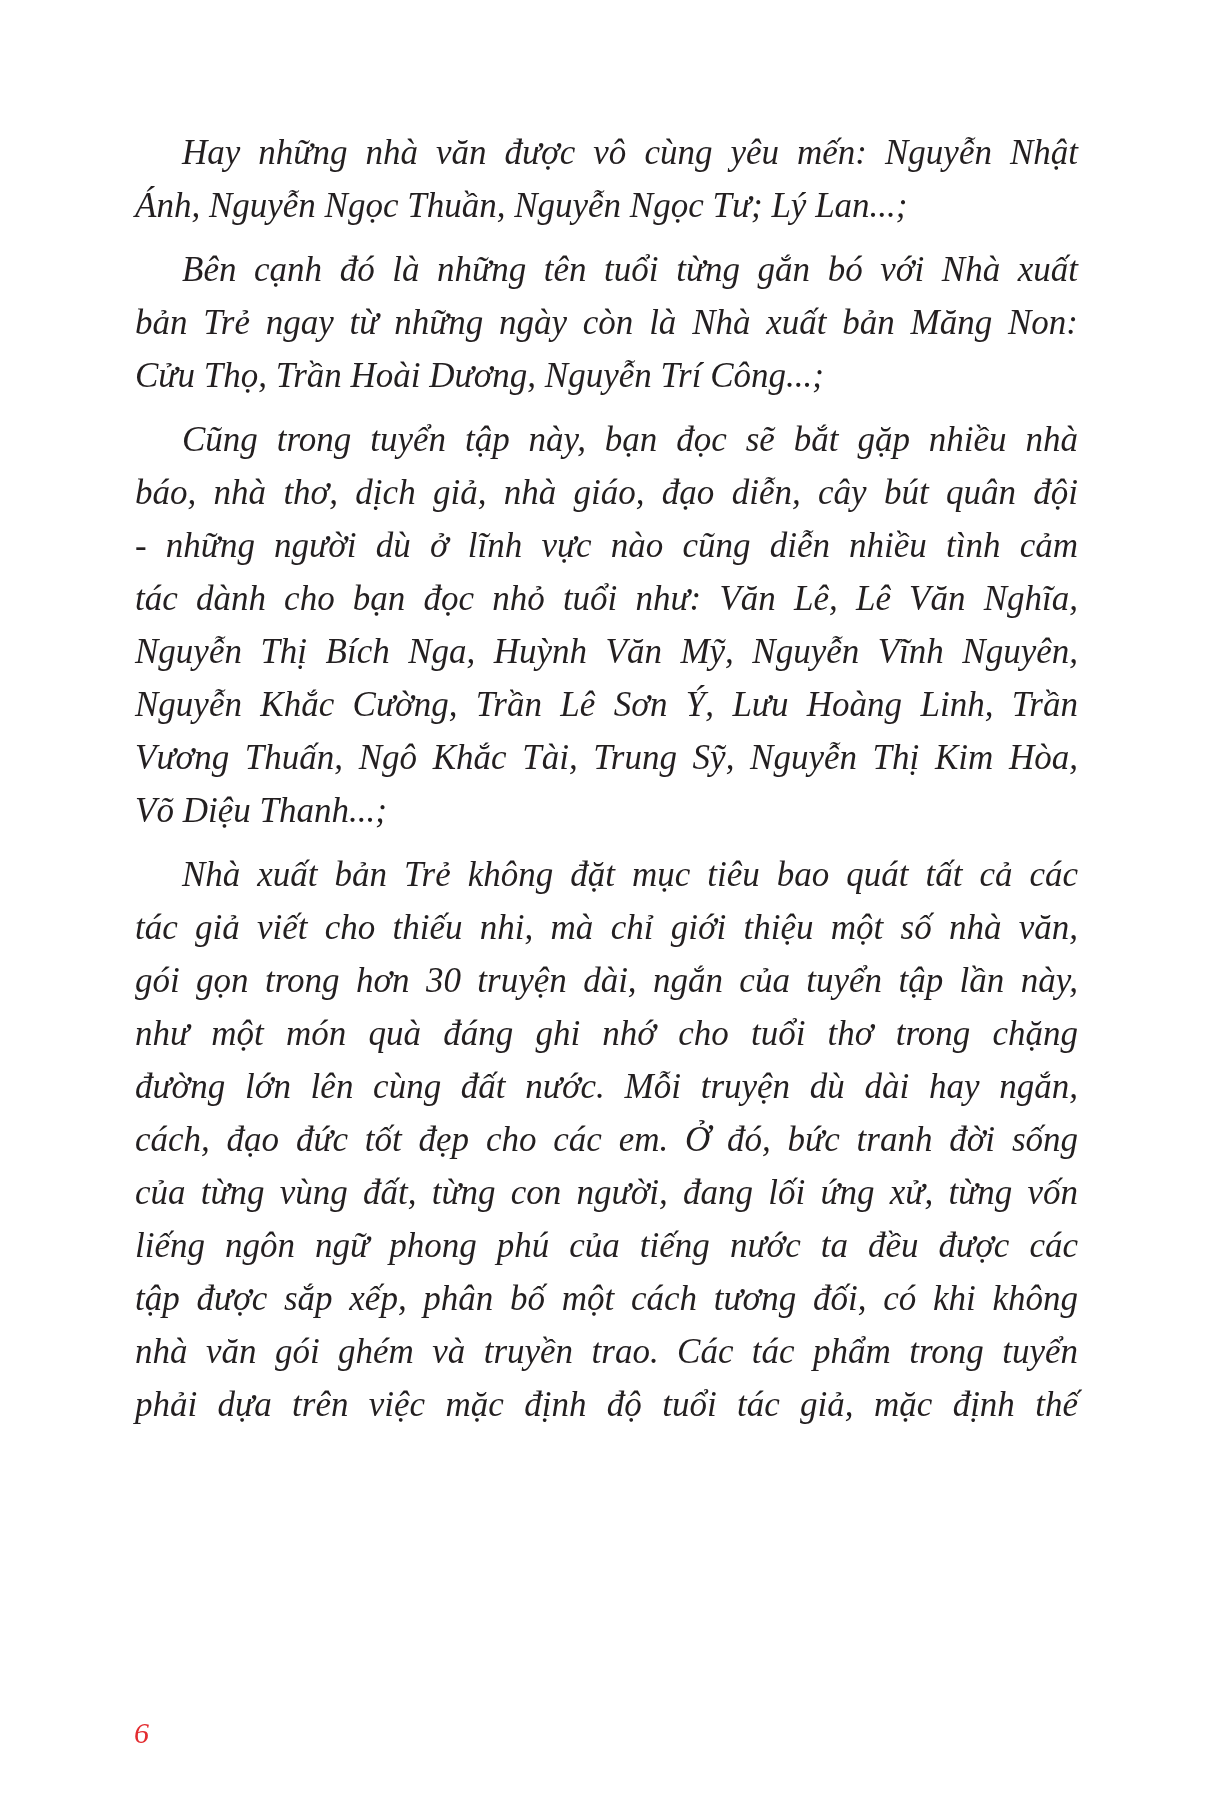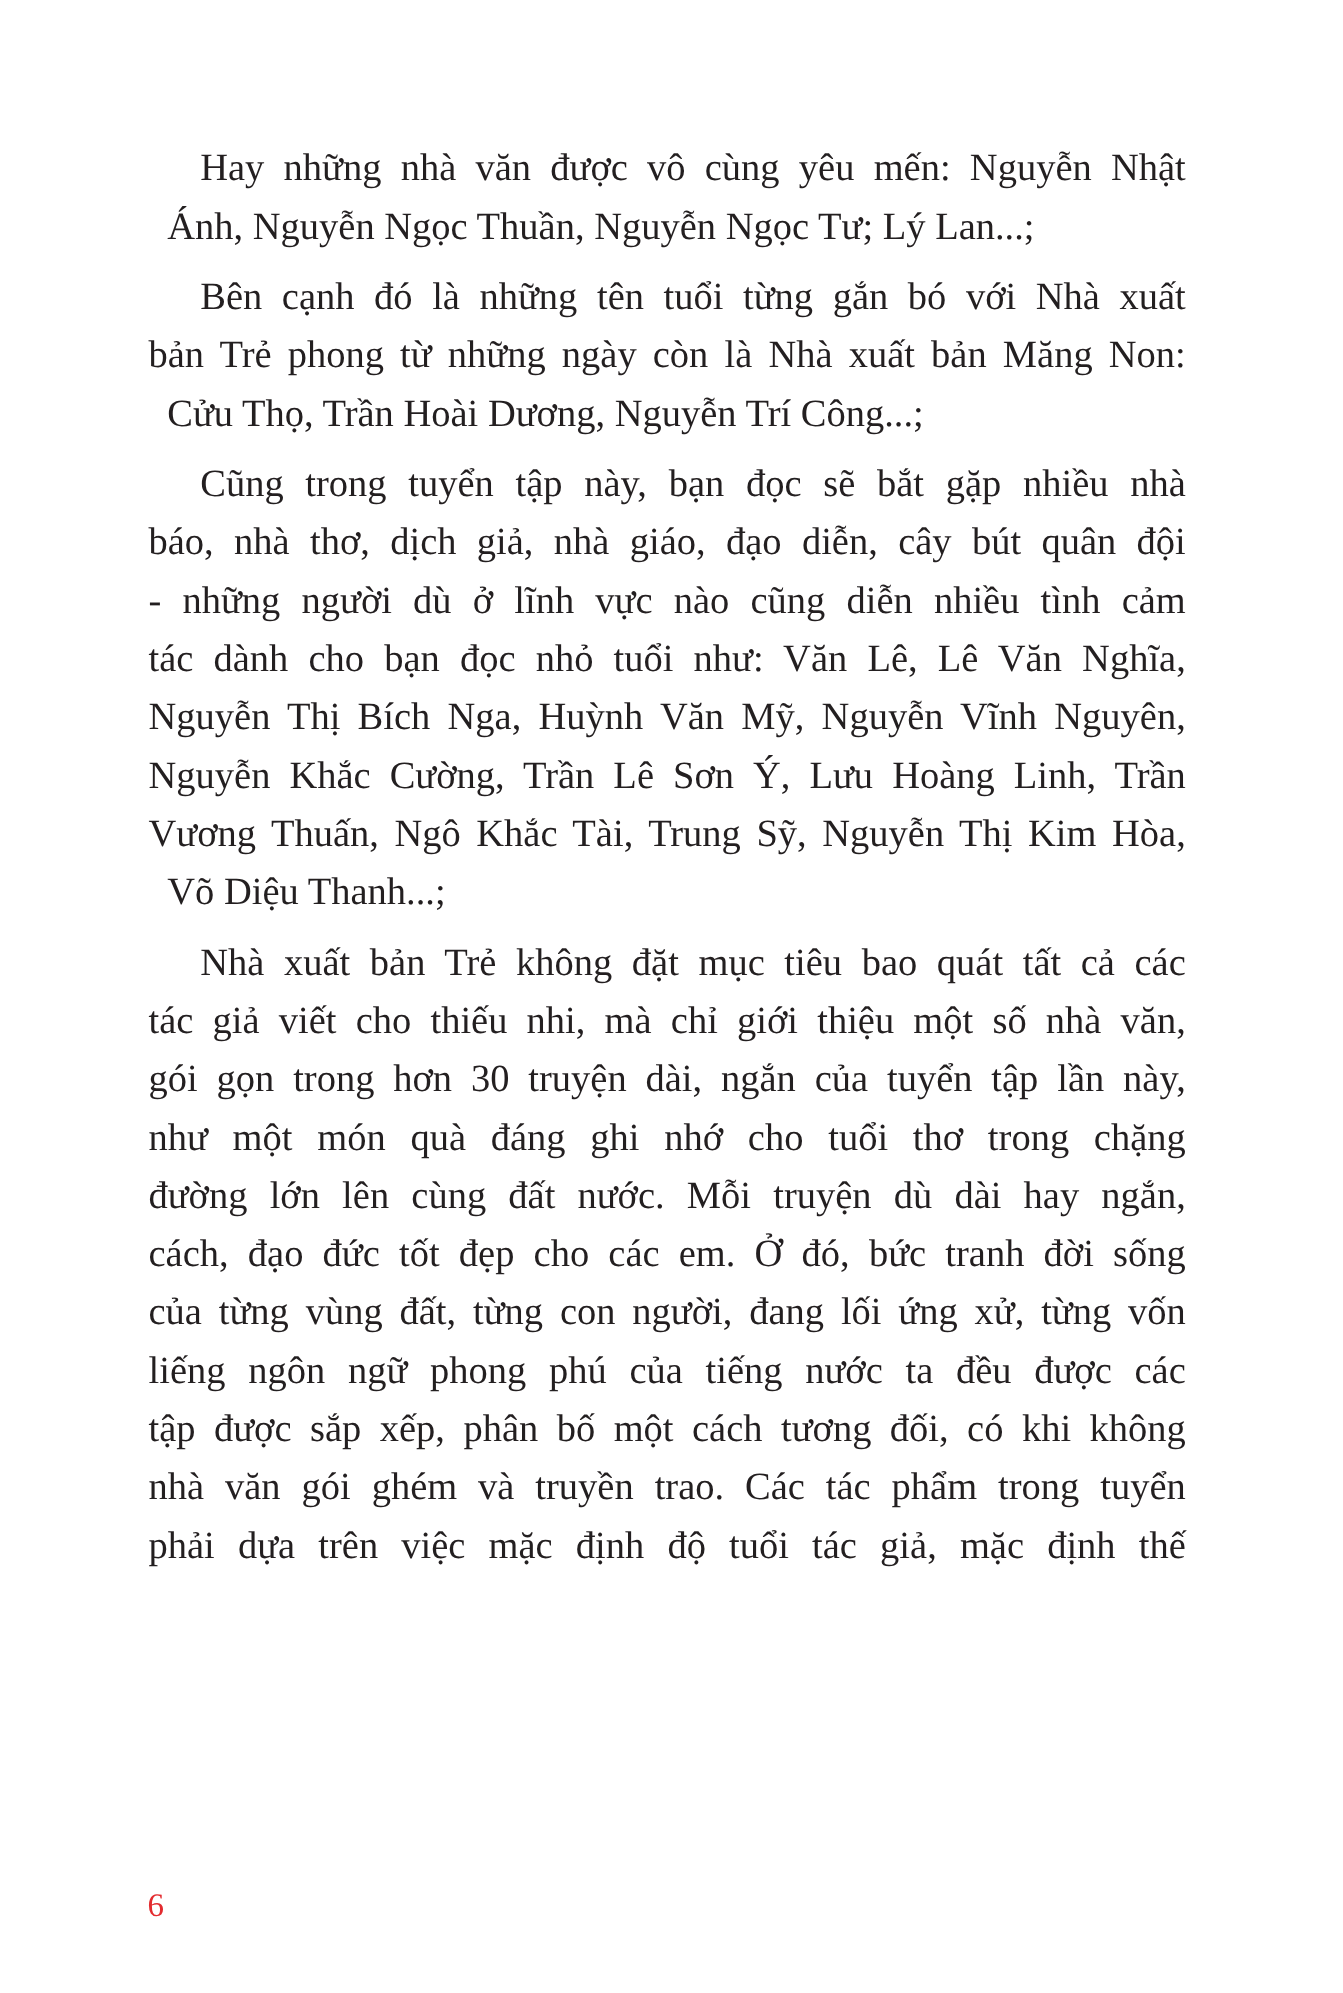--- a/index.html
+++ b/index.html
@@ -1,50 +1,50 @@
 <!DOCTYPE html>
 <html><head>
 <meta charset="utf-8">
 <style>
   html, body { margin: 0; padding: 0; background: #ffffff; }
   body { width: 1221px; height: 1812px; position: relative; overflow: hidden; }
-  .page { position: absolute; left: 0; top: 0; width: 1221px; height: 1700px; background: #ffffff; }
+  .page { position: absolute; left: 0; top: 0; width: 1221px; height: 1700px; background: #ffffff; font-style: italic; }
   .text-block {
     position: absolute; left: 135px; top: 126px; width: 943px;
     font-family: "Liberation Serif", "DejaVu Serif", serif;
     font-size: 35px; color: #231f20;
   }
   .para { margin: 0 0 11px 0; }
   .line {
     display: block; height: 53px; line-height: 53px; white-space: nowrap;
     text-align: justify; text-align-last: justify;
   }
   .line.first { padding-left: 47px; }
-  .line.last { text-align-last: left; margin-left: 17px; }
+  .line.last { text-align-last: left; }
   .page-number {
     position: absolute; left: 134px; top: 1716px;
     font-family: "Liberation Serif", "DejaVu Serif", serif;
     font-size: 30px; color: #e32b2f;
   }
 </style>
 </head>
 <body>
 
 <div class="page">
   <div class="text-block">
 
     <p class="para">
       <span class="line first">Hay những nhà văn được vô cùng yêu mến: Nguyễn Nhật</span>
       <span class="line last">Ánh, Nguyễn Ngọc Thuần, Nguyễn Ngọc Tư; Lý Lan...;</span>
     </p>
 
 
     <p class="para">
       <span class="line first">Bên cạnh đó là những tên tuổi từng gắn bó với Nhà xuất</span>
-      <span class="line">bản Trẻ phong từ những ngày còn là Nhà xuất bản Măng Non:</span>
+      <span class="line">bản Trẻ ngay từ những ngày còn là Nhà xuất bản Măng Non:</span>
       <span class="line last">Cửu Thọ, Trần Hoài Dương, Nguyễn Trí Công...;</span>
     </p>
 
     <p class="para">
       <span class="line first">Cũng trong tuyển tập này, bạn đọc sẽ bắt gặp nhiều nhà</span>
       <span class="line">báo, nhà thơ, dịch giả, nhà giáo, đạo diễn, cây bút quân đội</span>
       <span class="line">- những người dù ở lĩnh vực nào cũng diễn nhiều tình cảm</span>
       <span class="line">tác dành cho bạn đọc nhỏ tuổi như: Văn Lê, Lê Văn Nghĩa,</span>
       <span class="line">Nguyễn Thị Bích Nga, Huỳnh Văn Mỹ, Nguyễn Vĩnh Nguyên,</span>
       <span class="line">Nguyễn Khắc Cường, Trần Lê Sơn Ý, Lưu Hoàng Linh, Trần</span>

